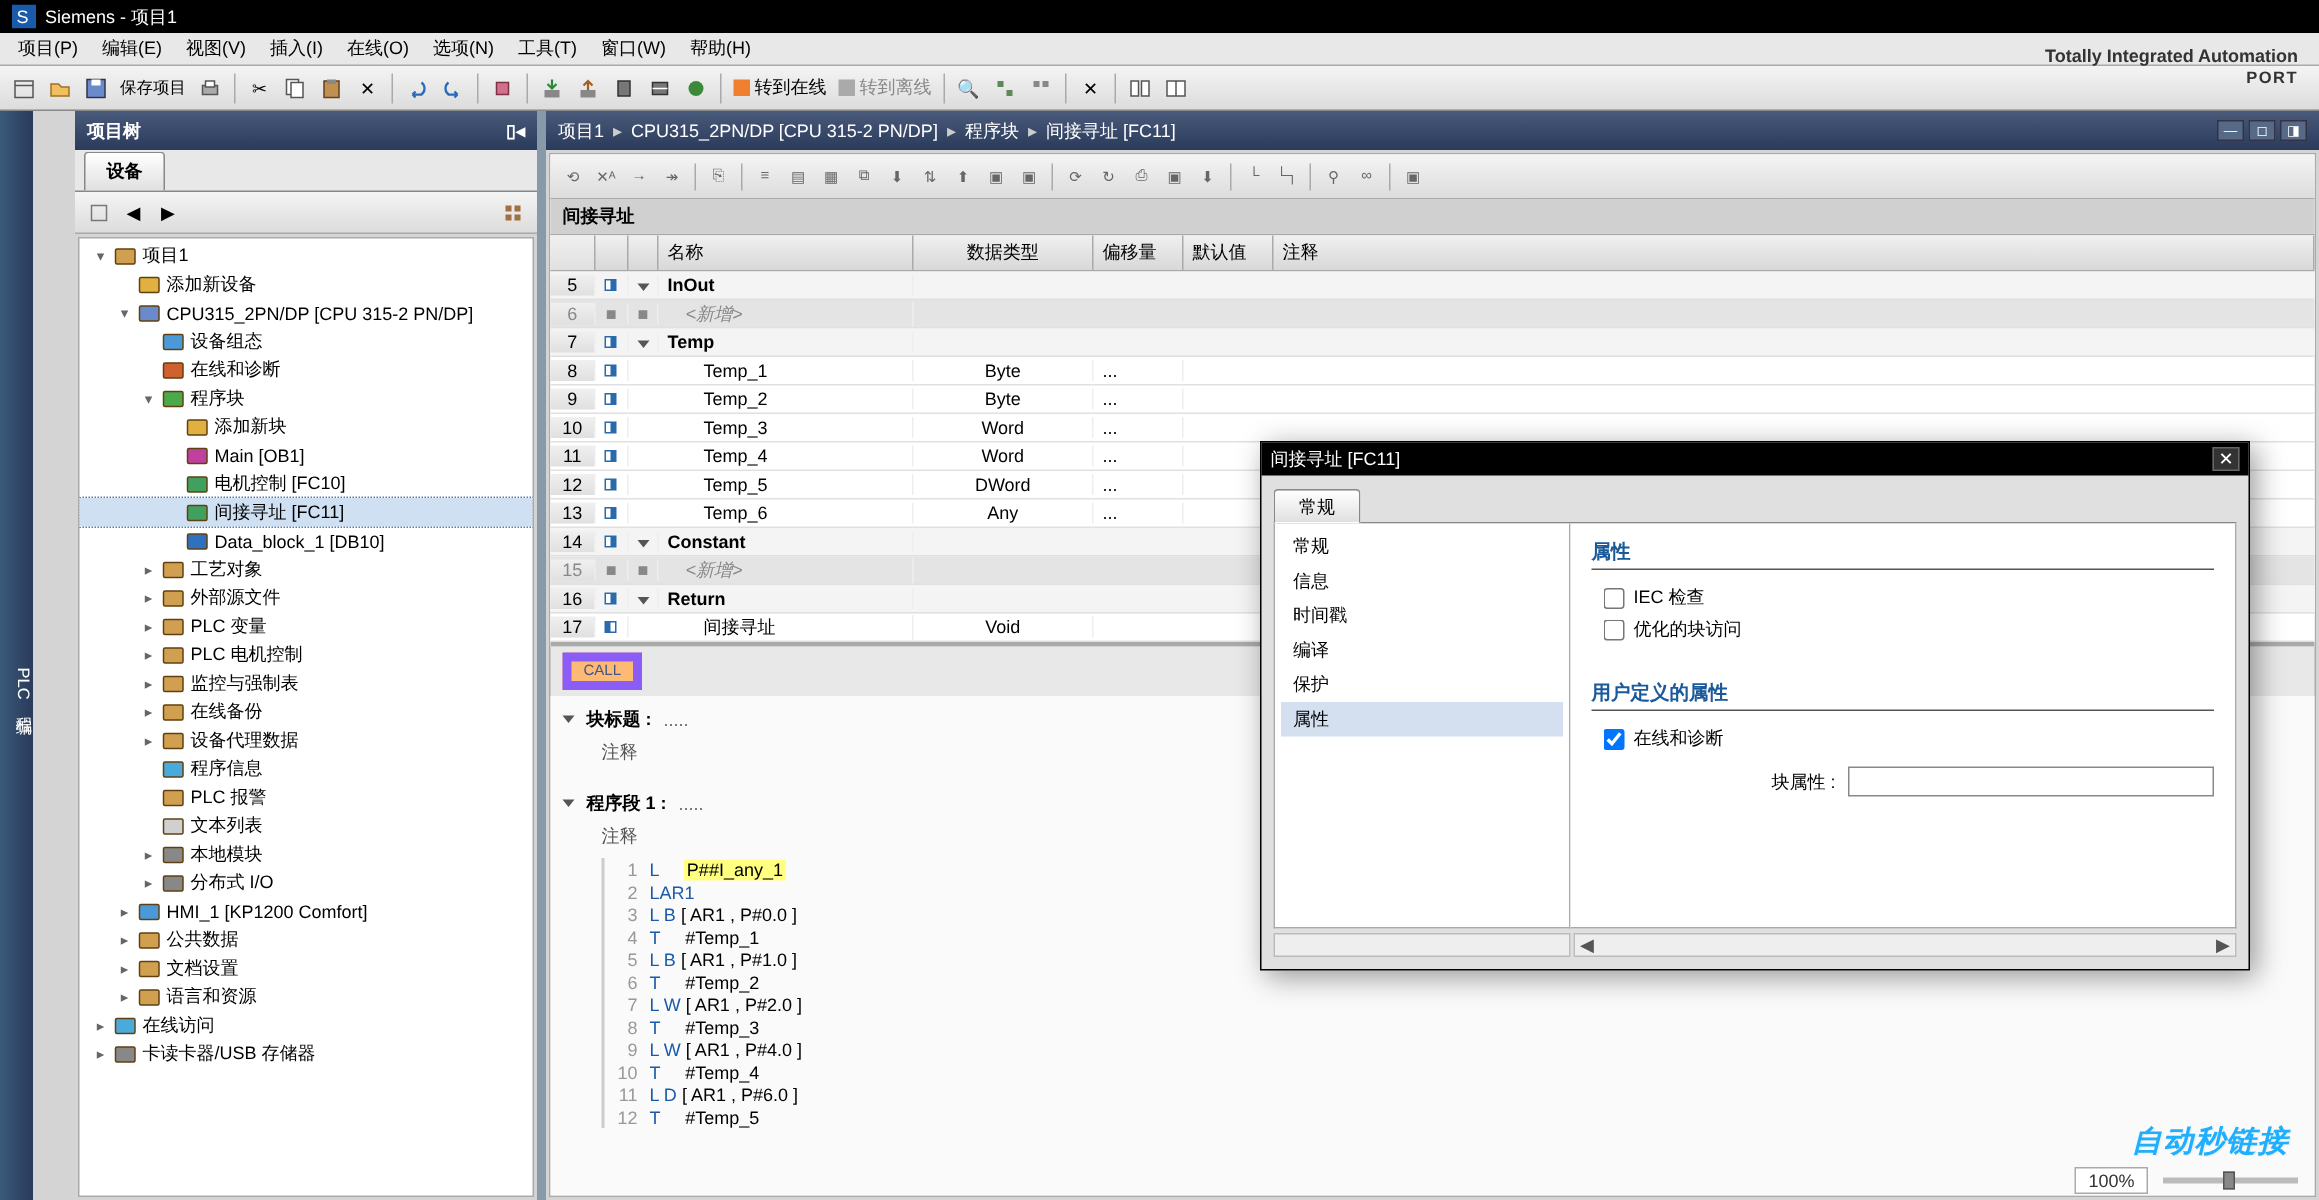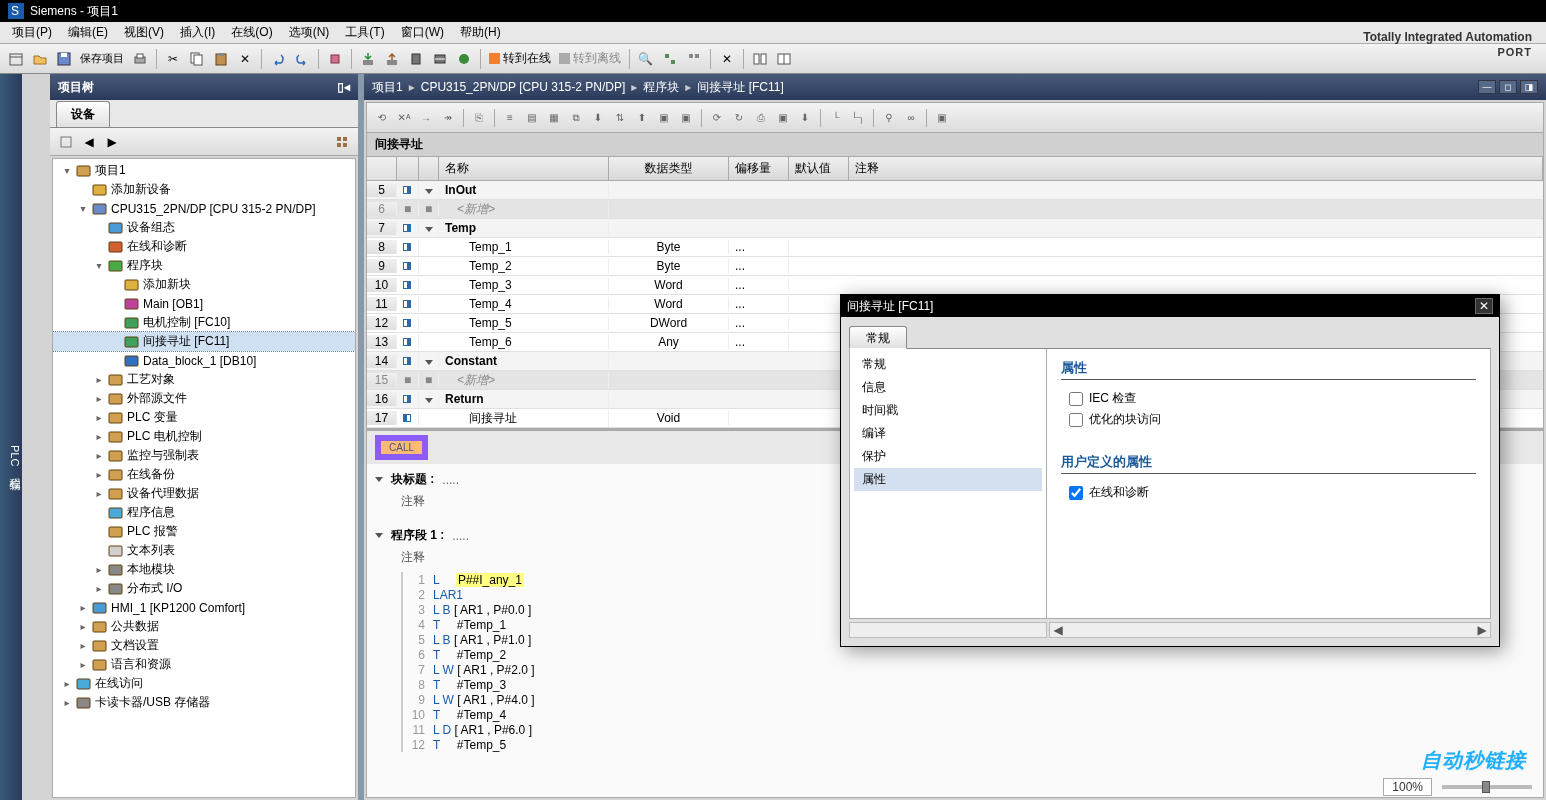--- a/index.html
+++ b/index.html
@@ -848,20 +848,24 @@
           </label>
         <label class="cb">
             <input type="checkbox" style="">
             <span>优化的块访问</span>
           </label>
         <h3 class="sub">用户定义的属性</h3>
         <label class="cb">
             <input type="checkbox" checked="" style="">
             <span>在线和诊断</span>
           </label>
+        <div class="frow">
+          <span>块属性 :</span>
+          <input type="text" style="">
+        </div>
       </div>
     </div>
     <div class="dlg-sb">
       <div class="sbar" style="width:198px"></div>
       <div class="sbar" style="flex:1;margin-left:2px">
         <span class="arr">◀</span>
         <span style="flex:1"></span>
         <span class="arr">▶</span>
       </div>
     </div>

